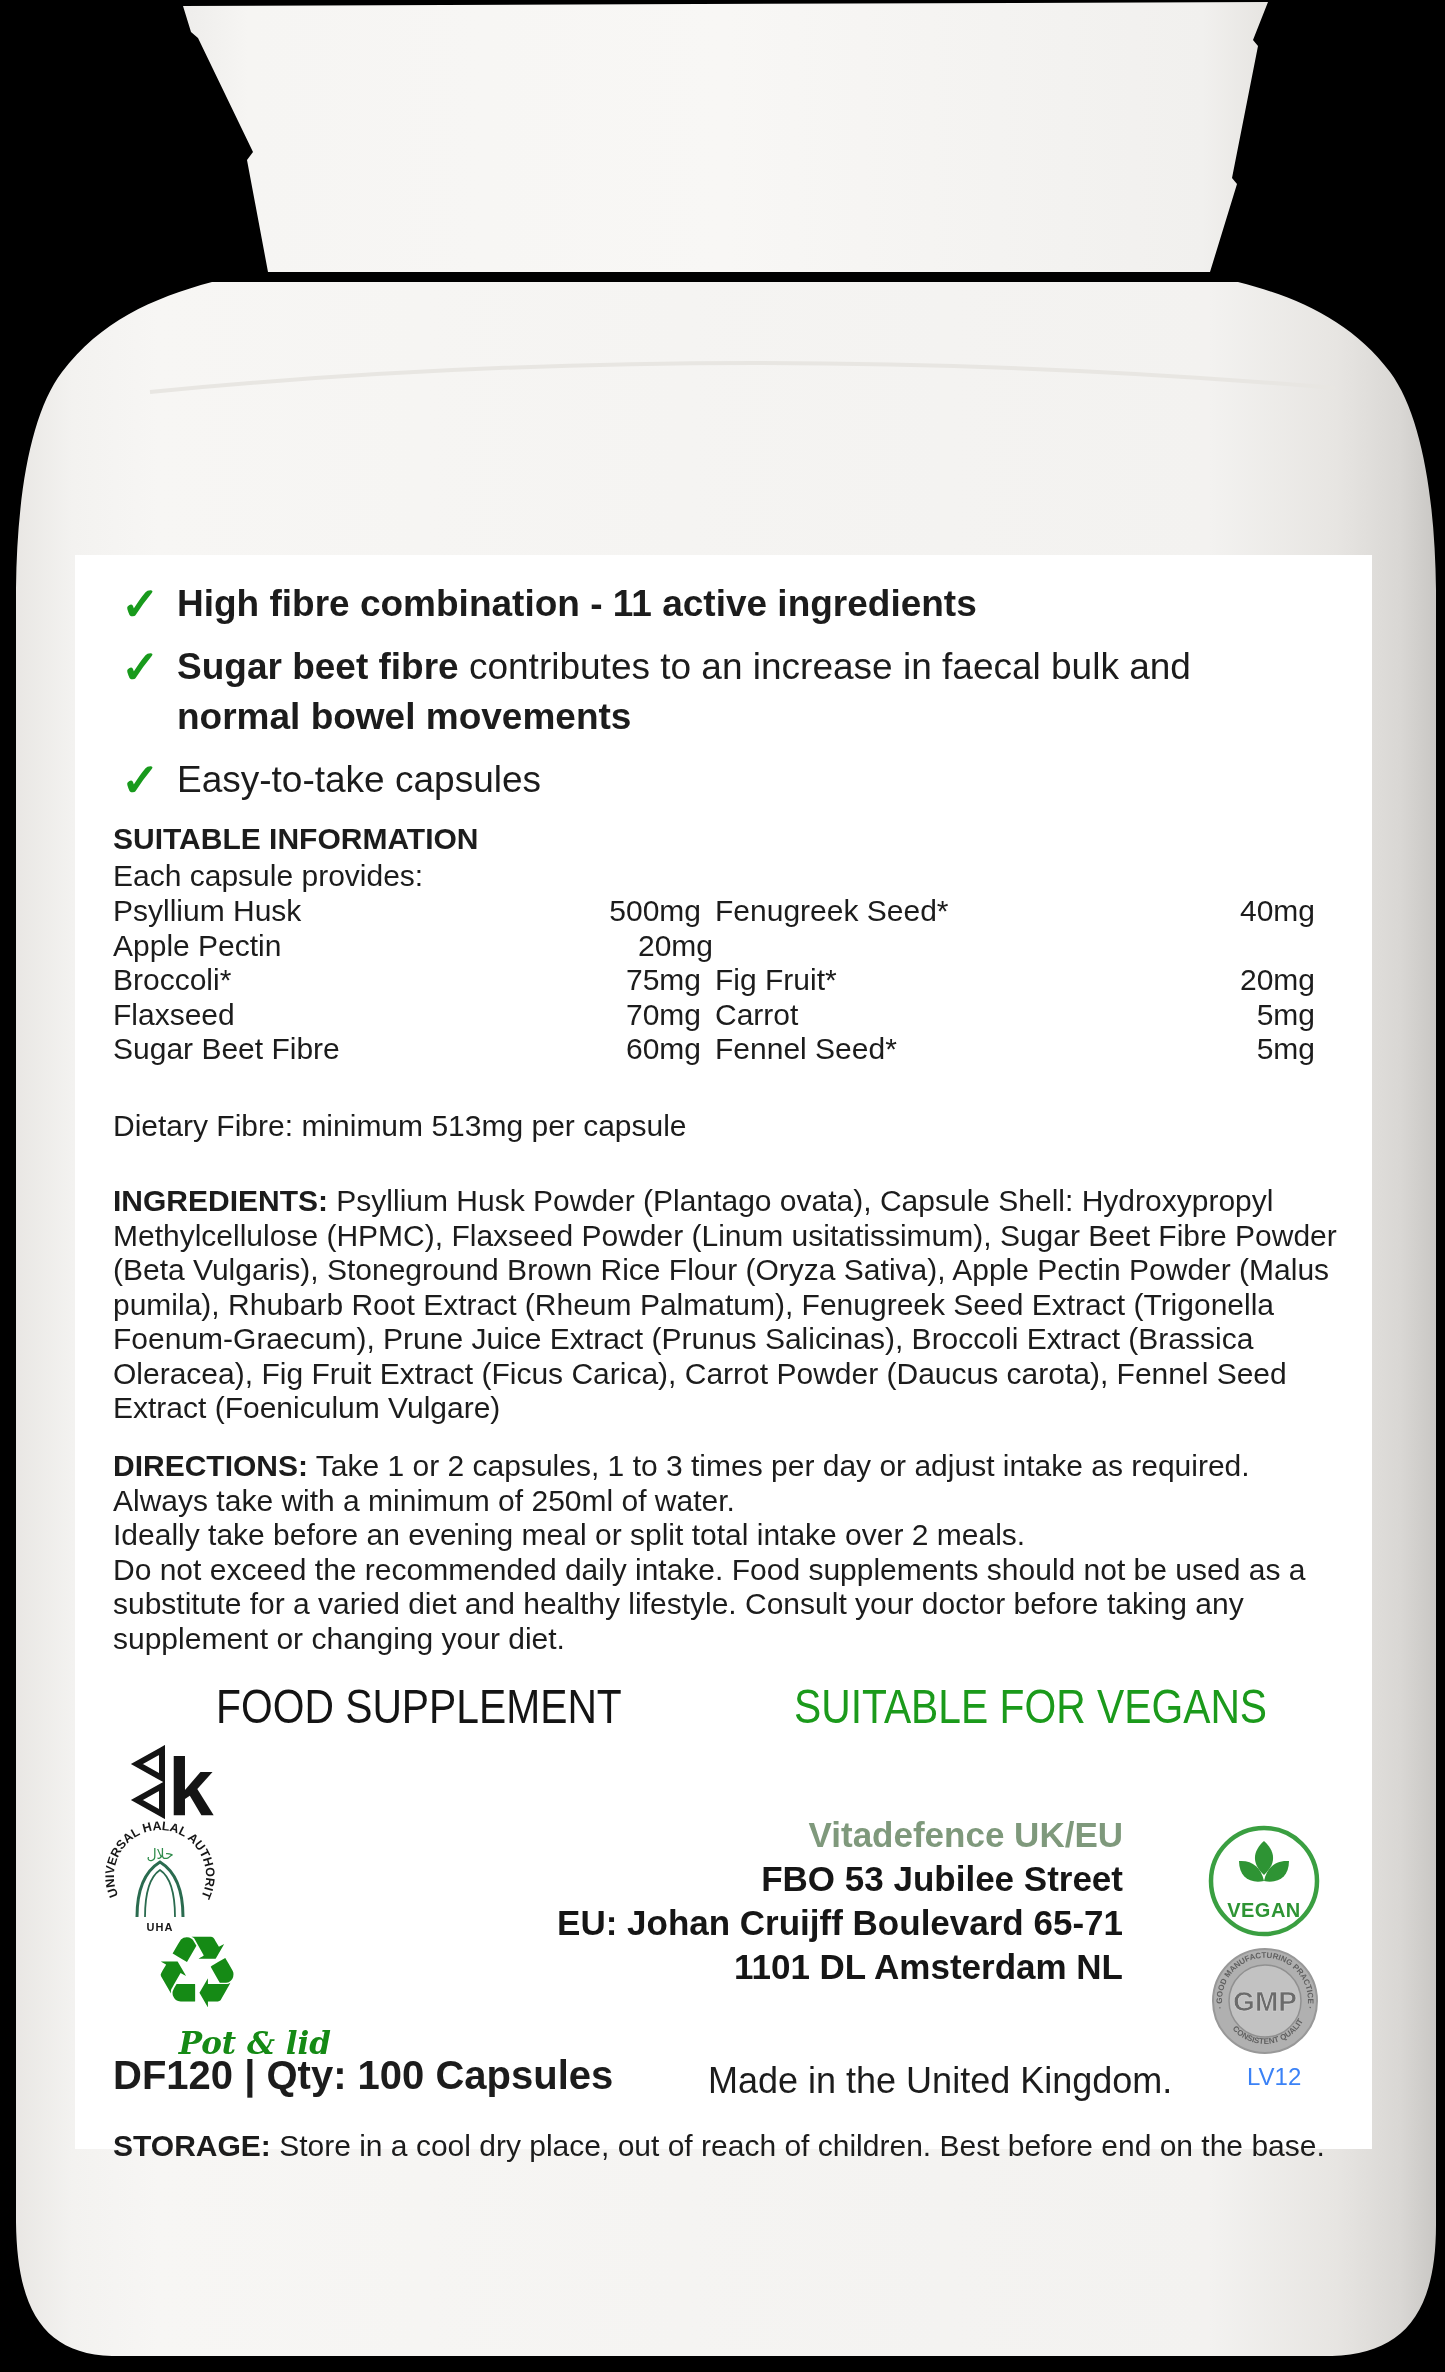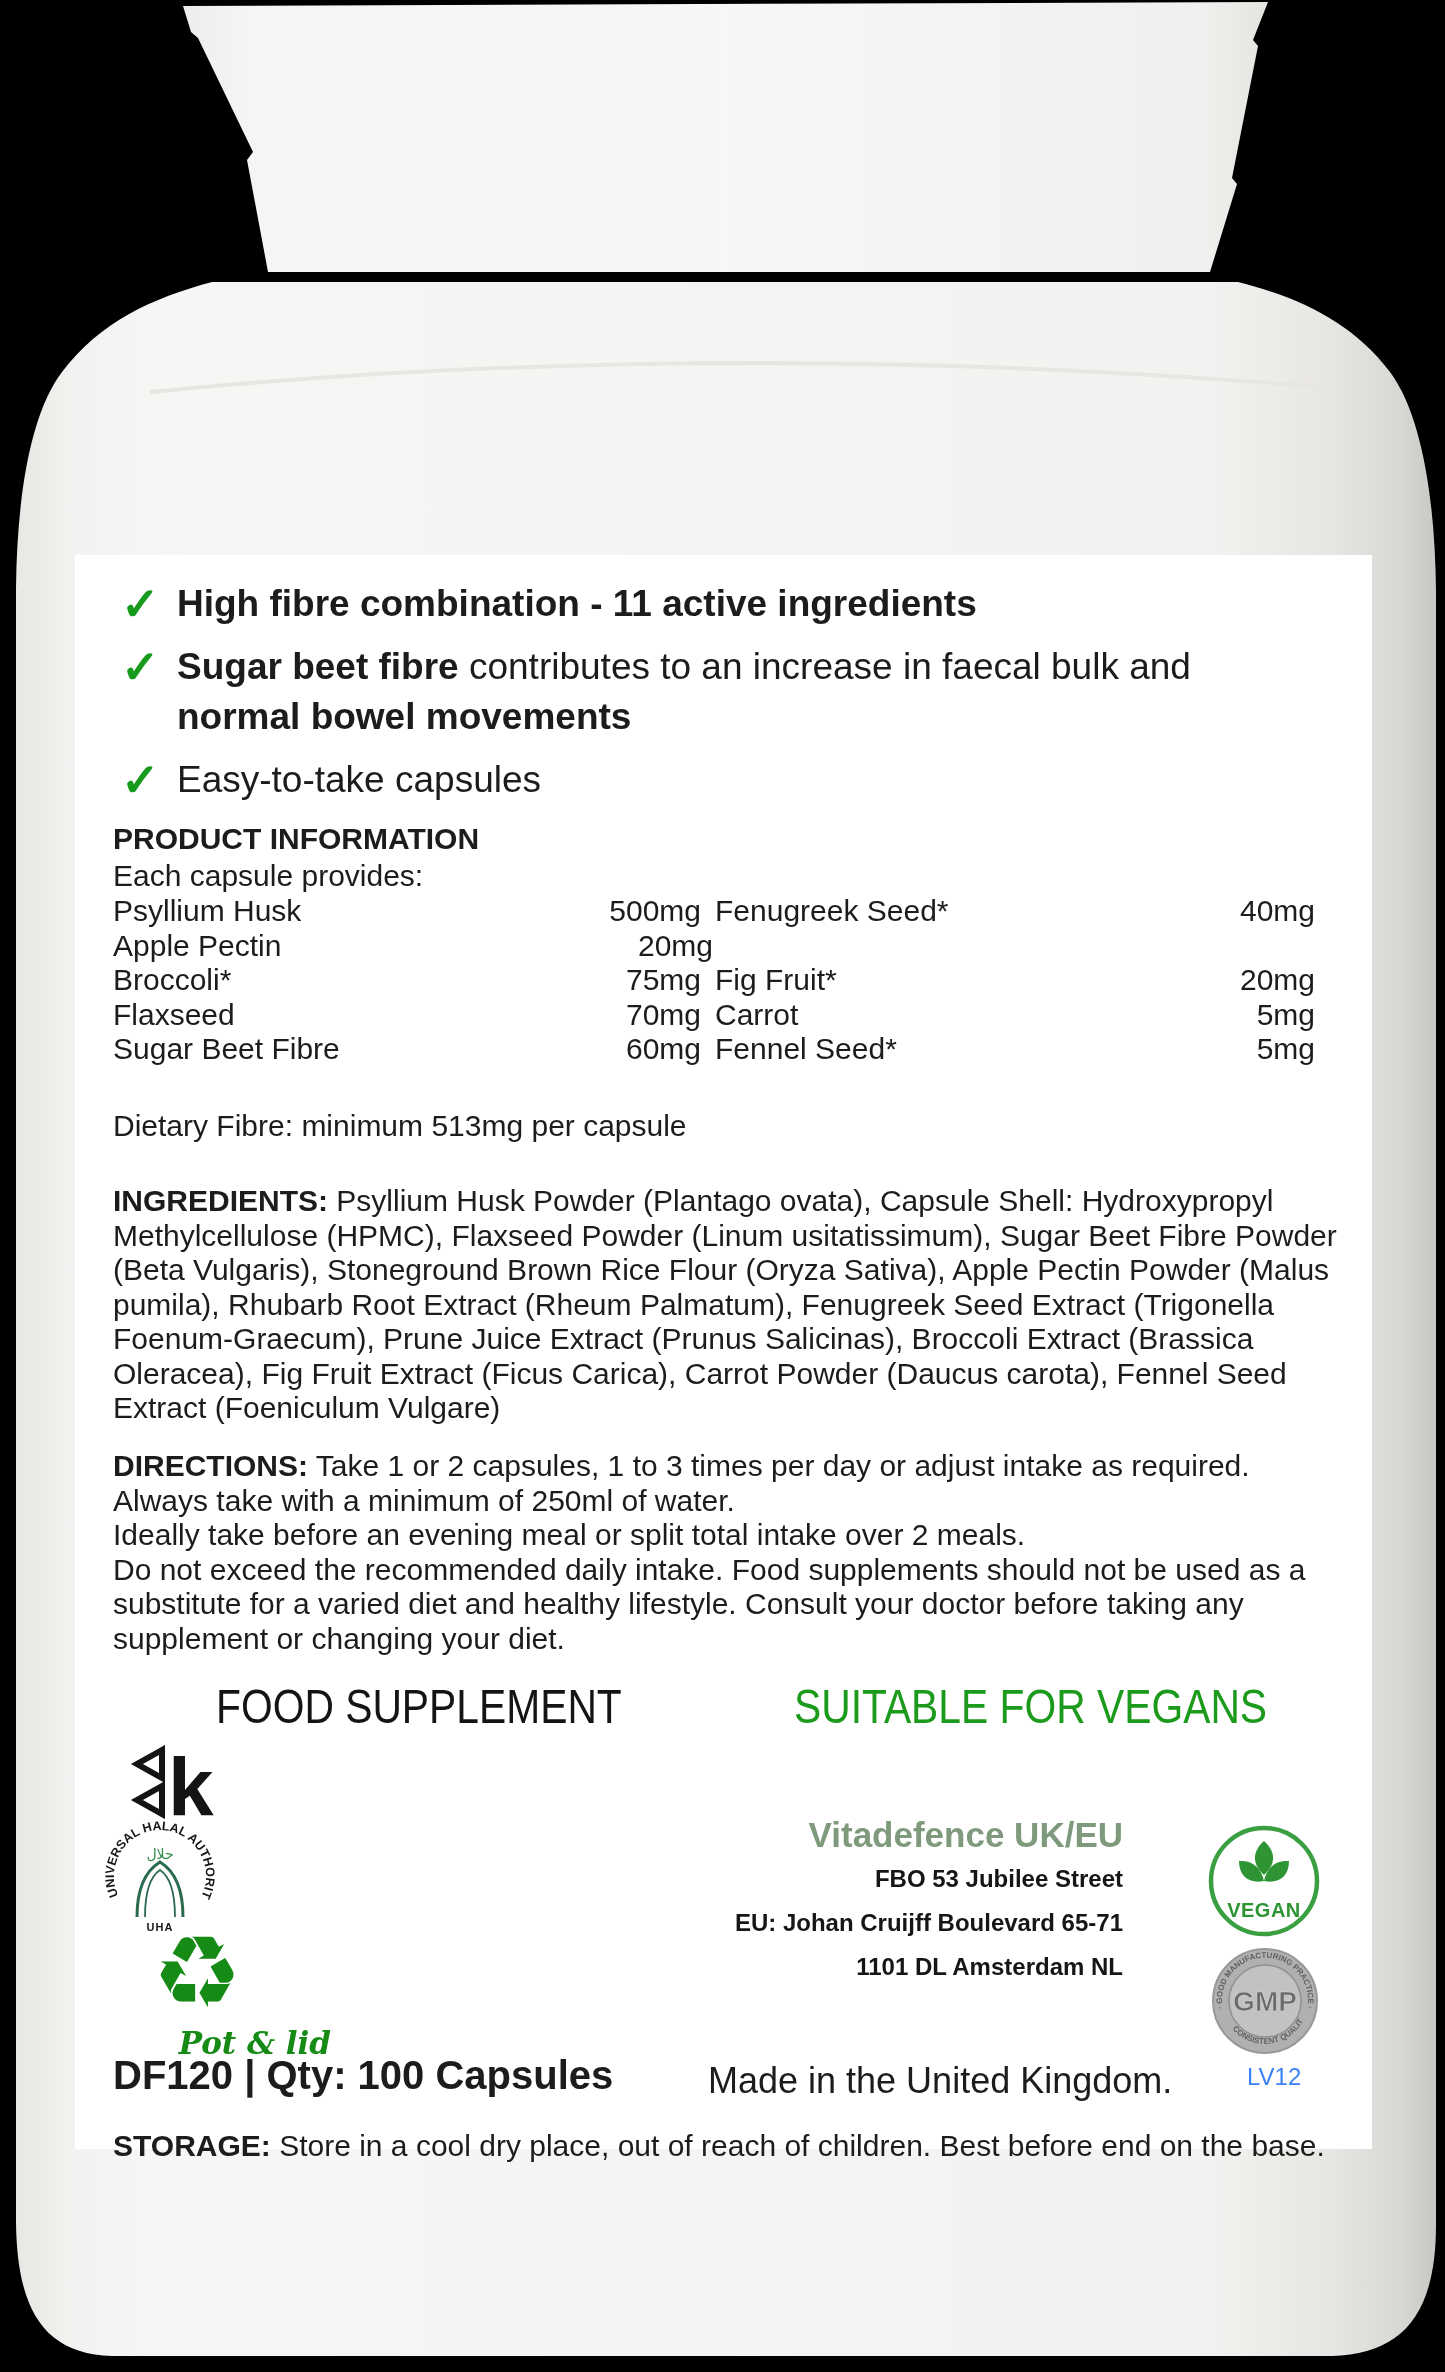--- a/index.html
+++ b/index.html
@@ -37,21 +37,21 @@
 
   
   .food{position:absolute;left:141px;top:1124px;font-size:48px;letter-spacing:0;
         transform:scaleX(.85);transform-origin:left center;color:#141414;white-space:nowrap;}
   .sfv{position:absolute;left:719px;top:1124px;font-size:48px;
        transform:scaleX(.85);transform-origin:left center;color:#1b9a1b;white-space:nowrap;}
 
   
   .addr{position:absolute;left:248px;top:1258px;width:800px;text-align:right;}
   .addr-brand{font-size:35px;font-weight:700;color:#7f997c;line-height:44px;}
-  .addr-line{font-size:24px;font-weight:700;line-height:44px;color:#161616;}
+  .addr-line{font-size:35px;font-weight:700;line-height:44px;color:#161616;}
 
   
   .badge{position:absolute;}
   #kosher{left:55px;top:1190px;}
   #halal{left:26px;top:1262px;}
   .recycle{position:absolute;left:32px;top:1366px;width:180px;text-align:center;
            font-size:100px;line-height:102px;color:#158a15;}
   .potlid{position:absolute;left:16px;top:1470px;width:240px;text-align:right;
           font-family:"DejaVu Serif",serif;font-style:italic;font-weight:700;
           font-size:31px;color:#158a15;}
@@ -106,21 +106,21 @@
           <span class="check">✓</span>
           <div><span class="b">Sugar beet fibre</span><span> contributes to an increase in faecal bulk and </span><span class="b">normal bowel movements</span></div>
         </div>
         <div class="benefit-item">
           <span class="check">✓</span>
           <div><span>Easy-to-take capsules</span></div>
         </div>
       </div>
 
     <div class="pinfo">
-      <div class="pi-heading">PRODUCT INFORMATION</div>
+      <div class="pi-heading">SUITABLE INFORMATION</div>
       <div class="pi-sub">Each capsule provides:</div>
       <div id="pi-rows">
           <div class="pi-line">
             <div class="pi-pair left">
               <span class="pi-name">Psyllium Husk</span>
               <span class="pi-val">500mg</span>
             </div>
             <div class="pi-pair right">
               <span class="pi-name">Fenugreek Seed*</span>
               <span class="pi-val">40mg</span>

